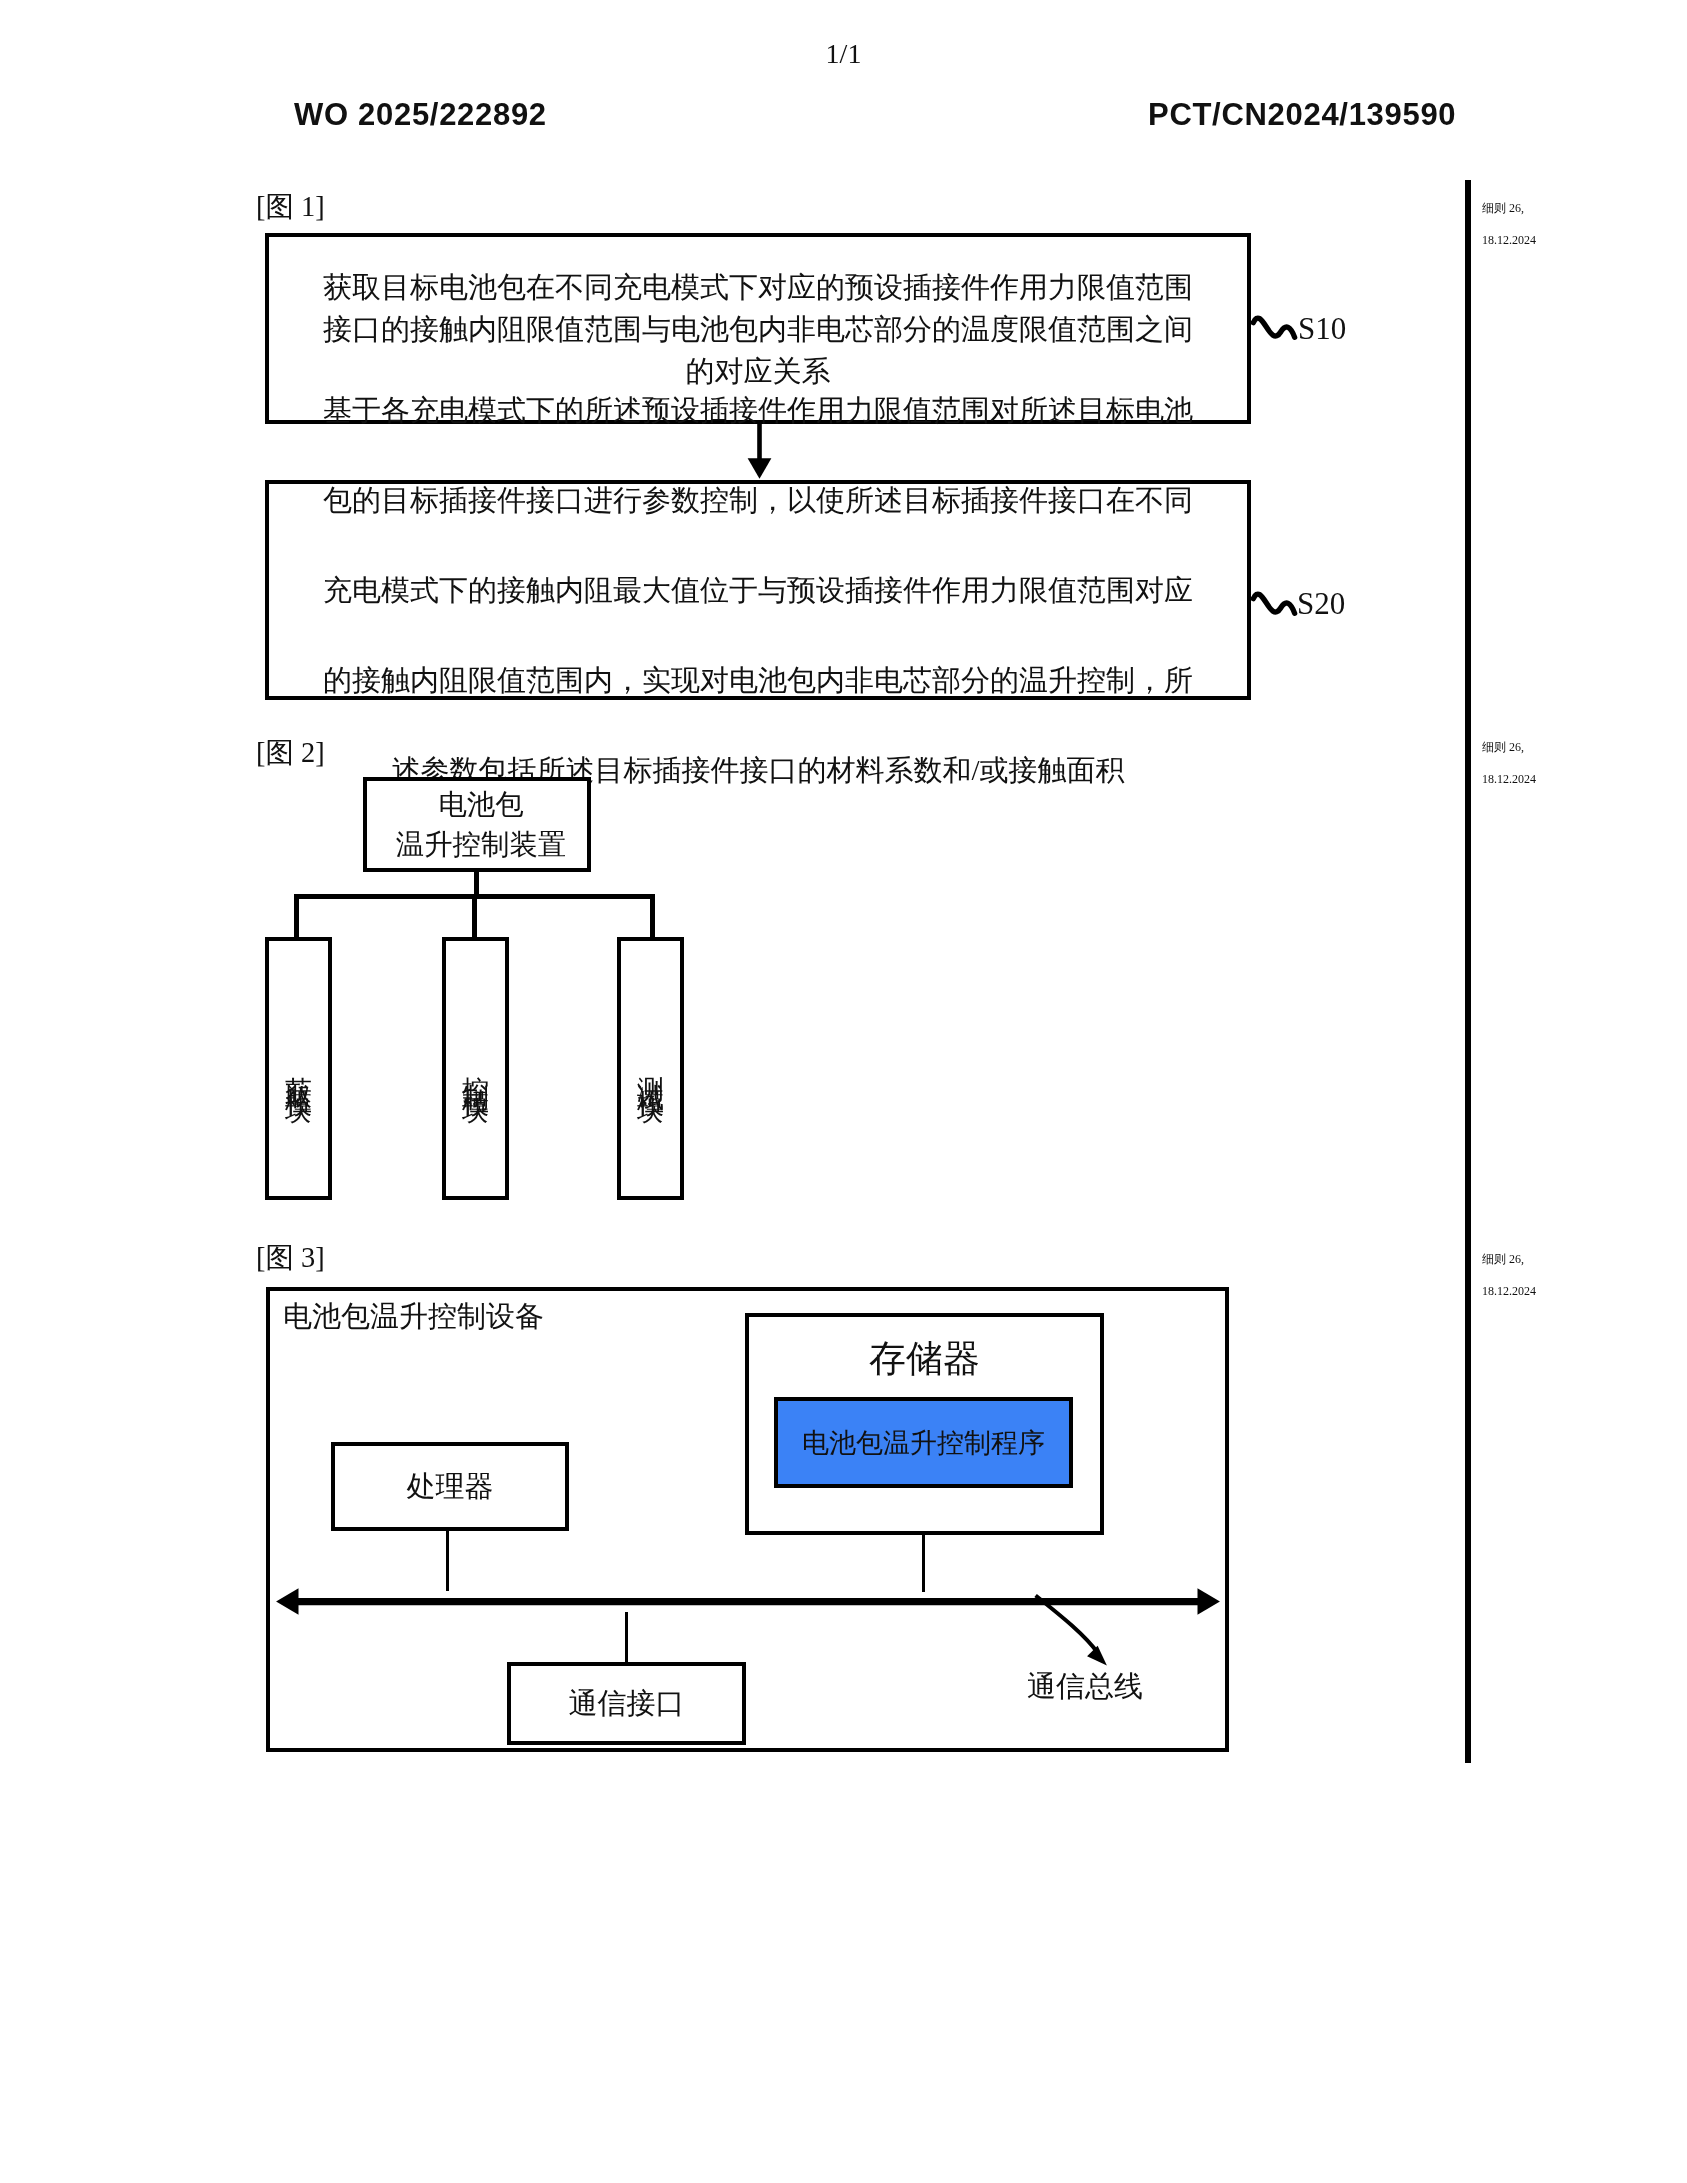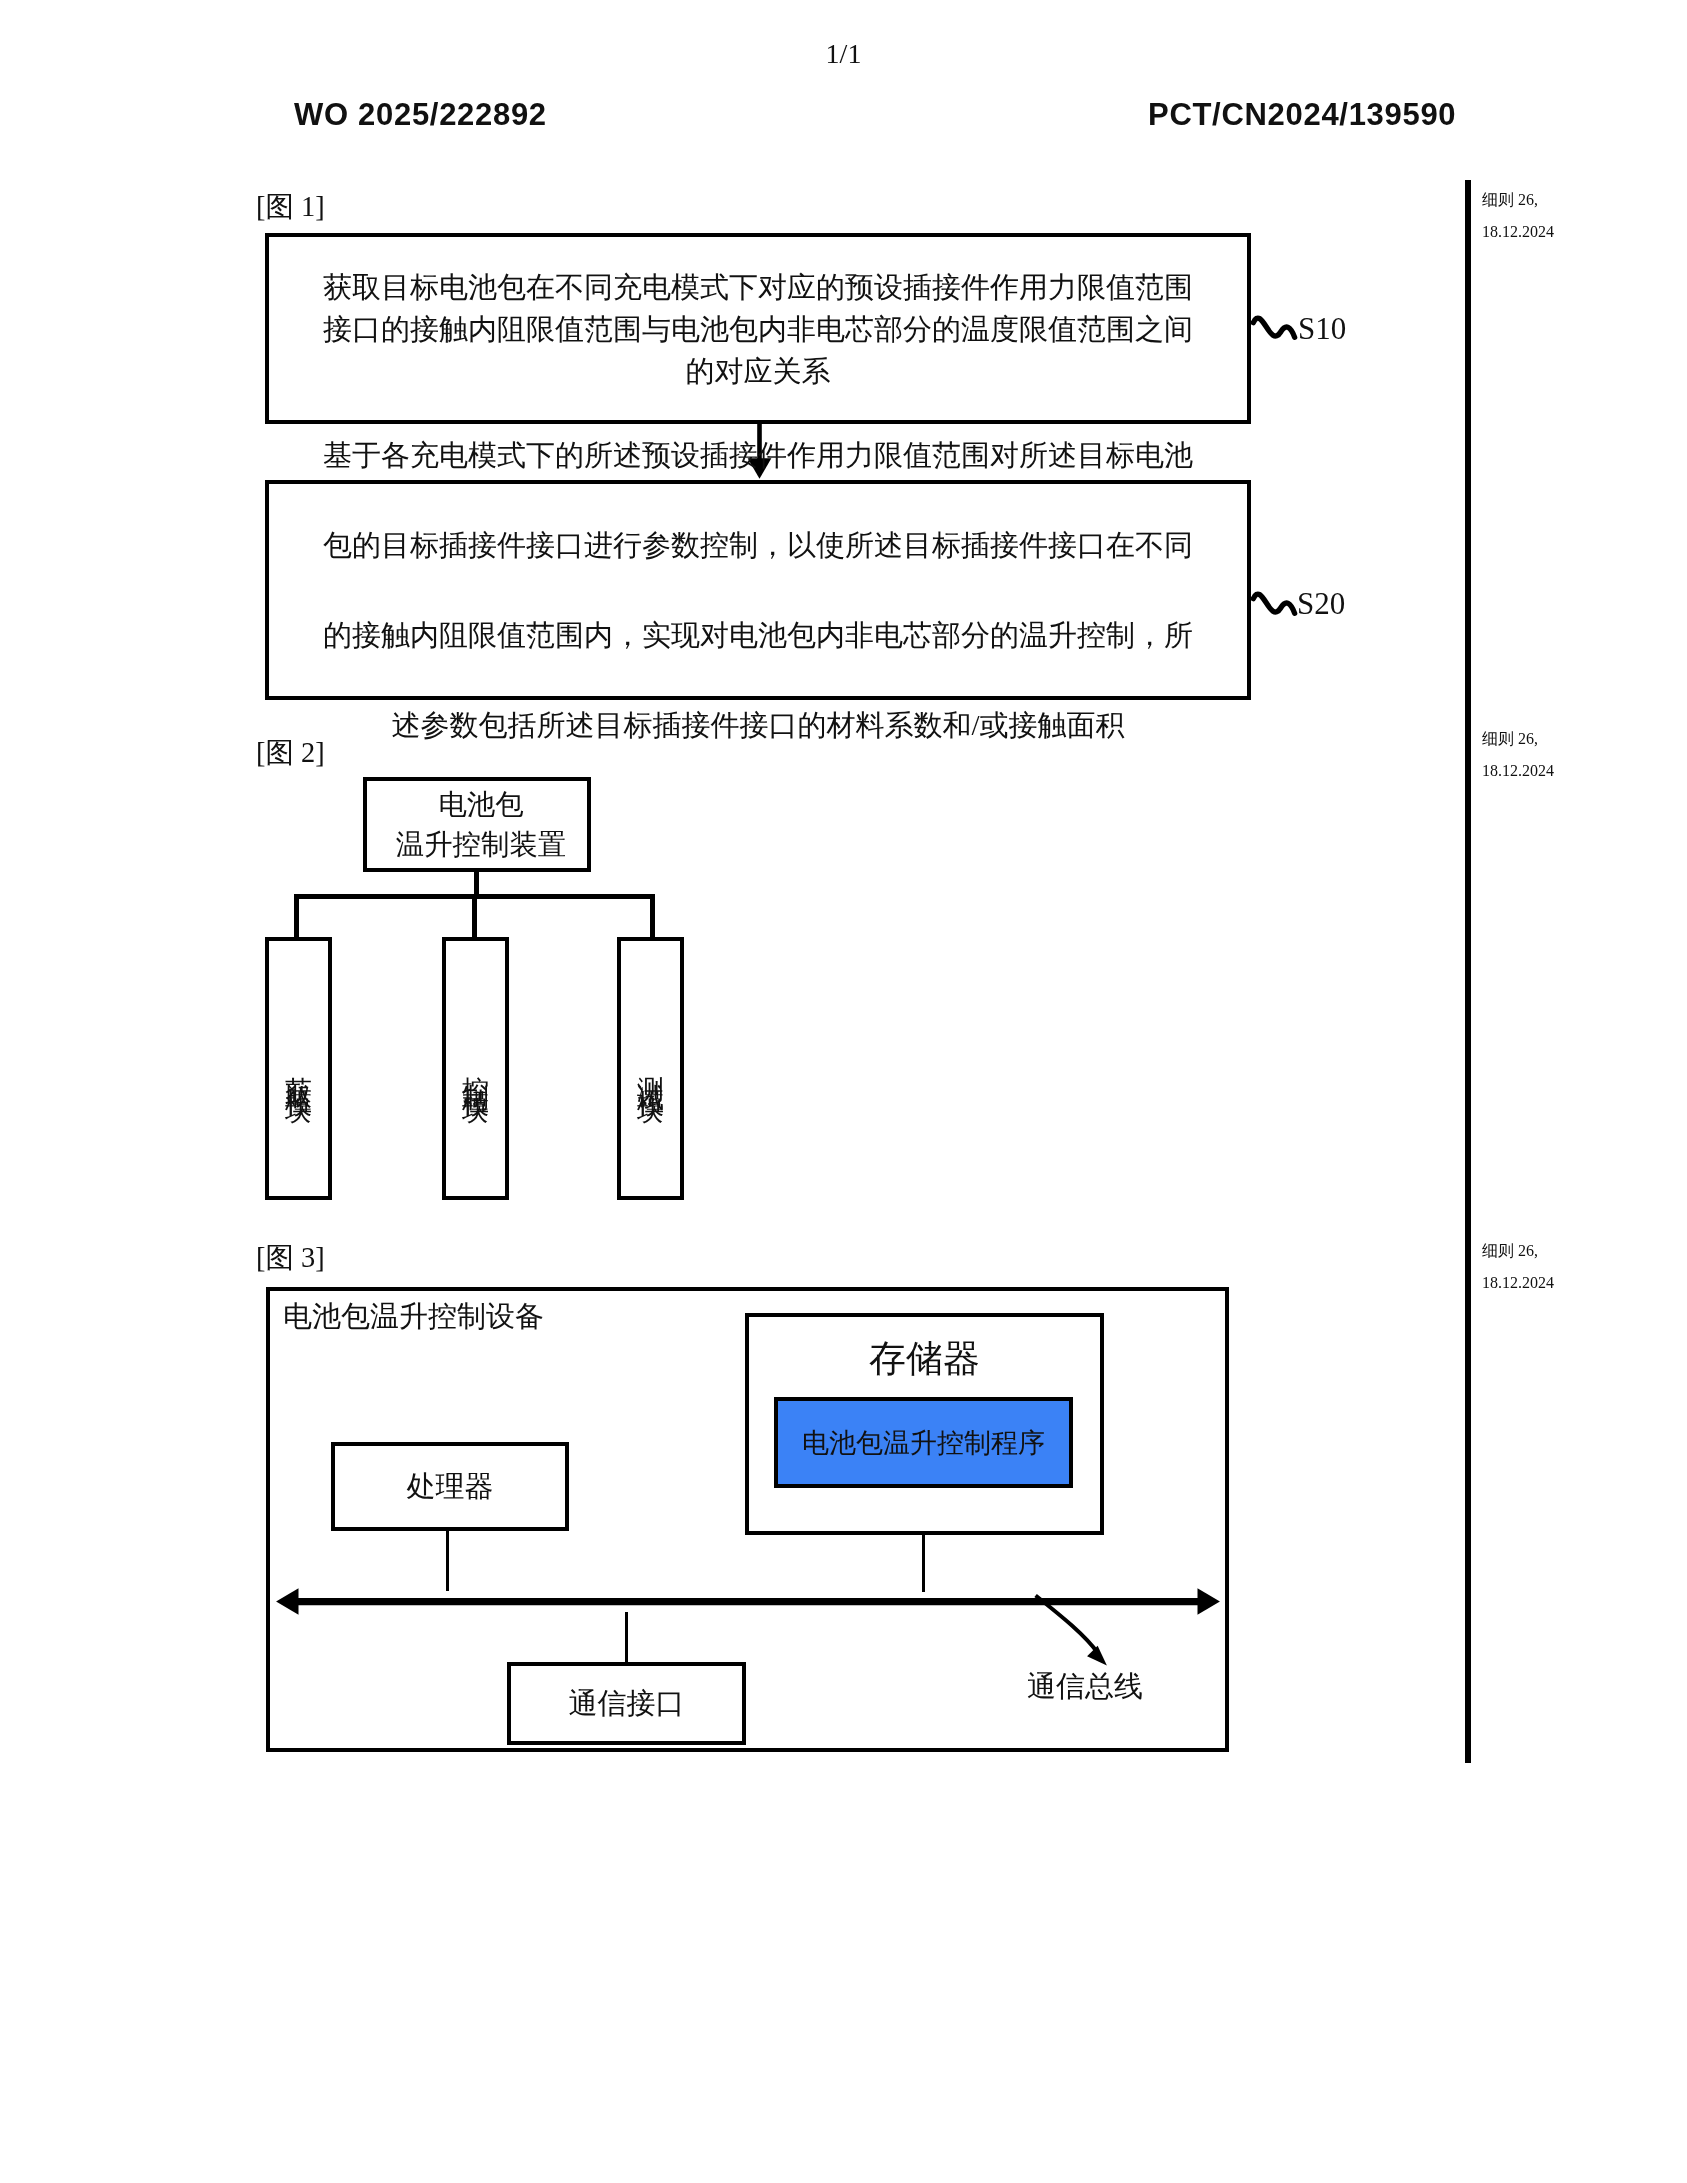--- a/index.html
+++ b/index.html
@@ -23,21 +23,21 @@
     font-weight: bold; font-size: 31px; letter-spacing: 0.7px;
   }
   .app-number {
     left: 1148px; top: 97px;
     font-family: "Liberation Sans", "DejaVu Sans", sans-serif;
     font-weight: bold; font-size: 31px; letter-spacing: 0.7px; text-align: center;
   }
 
   
   .margin-rule { left: 1465px; top: 180px; width: 6px; height: 1583px; background: #000; }
-  .margin-note { left: 1482px; width: 152px; font-size: 16px; line-height: 32px; }
+  .margin-note { left: 1482px; width: 152px; font-size: 12px; line-height: 32px; margin-top: 8px; }
   .margin-note.n1 { top: 184px; }
   .margin-note.n2 { top: 723px; }
   .margin-note.n3 { top: 1235px; }
 
   
   .fig-label { font-size: 28.4px; }
   .fig1-label { left: 256px; top: 188px; }
   .fig2-label { left: 256px; top: 734px; }
   .fig3-label { left: 256px; top: 1239px; }
 
@@ -151,20 +151,21 @@
 <div class="abs ref-text ref-s10">S10</div>
 
 <svg class="abs flow-arrow" width="37" height="58" viewBox="0 0 56 88">
   <line x1="28" y1="0" x2="28" y2="60" stroke="#000" stroke-width="7"></line>
   <polygon points="10,55 46,55 28,86" fill="#000"></polygon>
 </svg>
 
 <div class="abs step-box box-s20">
   <div>基于各充电模式下的所述预设插接件作用力限值范围对所述目标电池</div>
   <div>包的目标插接件接口进行参数控制，以使所述目标插接件接口在不同</div>
+  <div>充电模式下的接触内阻最大值位于与预设插接件作用力限值范围对应</div>
   <div>的接触内阻限值范围内，实现对电池包内非电芯部分的温升控制，所</div>
   <div>述参数包括所述目标插接件接口的材料系数和/或接触面积</div>
 </div>
 
 <svg class="abs ref-squiggle sq-s20" viewBox="0 0 72 72">
   <path d="M 5 22 C 18 -6, 30 62, 46 36 C 54 23, 61 28, 67 44" fill="none" stroke="#000" stroke-width="8" stroke-linecap="round"></path>
 </svg>
 <div class="abs ref-text ref-s20">S20</div>
 
 <div class="abs fig-label fig2-label">[图 2]</div>

